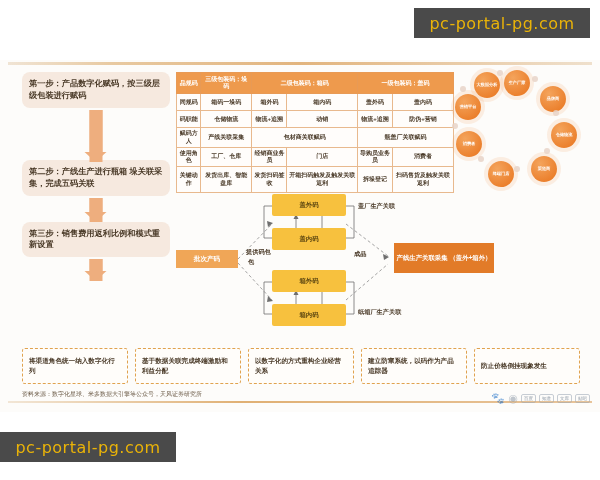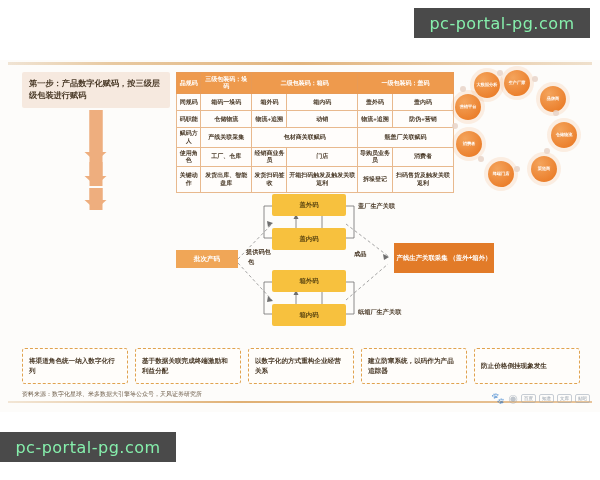--- a/index.html
+++ b/index.html
@@ -4,41 +4,41 @@
 <style>
   html,body{margin:0;padding:0;}
   body{
     width:600px;height:480px;overflow:hidden;position:relative;
     background:#ffffff;
     font-family:"Liberation Sans","DejaVu Sans",sans-serif;
     color:#3c3020;
   }
   
   .wm{
-    position:absolute;background:#4a4a4a;color:#86efac;
+    position:absolute;background:#4a4a4a;color:#eab308;
     font-family:"DejaVu Sans",sans-serif;letter-spacing:.5px;
     display:flex;align-items:center;justify-content:center;
   }
   #wm-top{right:10px;top:8px;width:176px;height:30px;font-size:16px;}
   #wm-bottom{left:0px;bottom:18px;width:176px;height:30px;font-size:16px;}
 
   
   #slide{
     position:absolute;left:0;top:60px;width:600px;height:352px;
     background:#fdfcfa;
   }
   #slide-top-rule{
     position:absolute;left:8px;top:2px;width:584px;height:3px;
     background:linear-gradient(90deg,#f0e4d4 0%,#e8c9a0 18%,#e2b47d 50%,#efe0cc 100%);
   }
 
   
   #steps{position:absolute;left:22px;top:12px;width:148px;}
   .step-box{
-    background:#f6e9df;border-radius:2px;
+    background:#f6e9df;border-radius:8px;
     padding:6px 7px;margin:0;
     font-size:8.2px;line-height:1.45;color:#4a3a28;font-weight:bold;
   }
   .arrow-wrap{height:26px;position:relative;}
   .arrow-wrap.tall{height:52px;}
   .arrow{
     position:absolute;left:50%;top:2px;transform:translateX(-50%);
     width:13px;background:#eeae7e;
   }
   .arrow .shaft{width:13px;background:#eeae7e;}
@@ -141,26 +141,29 @@
   <div id="slide-top-rule"></div>
 
   <div id="steps">
     <div class="step-box">第一步：产品数字化赋码，按三级层级包装进行赋码</div>
     <div class="arrow-wrap tall">
       <div class="arrow">
           <div class="shaft" style="height:42px"></div>
           <div class="head"></div>
         </div>
     </div>
+    <div class="step-box">第二步：产线生产进行瓶箱
+垛关联采集，完成五码关联</div>
     <div class="arrow-wrap">
       <div class="arrow">
           <div class="shaft" style="height:14px"></div>
           <div class="head"></div>
         </div>
     </div>
+    <div class="step-box">第三步：销售费用返利比例和模式重新设置</div>
     <div class="arrow-wrap">
       <div class="arrow">
           <div class="shaft" style="height:12px"></div>
           <div class="head"></div>
         </div>
     </div>
   </div>
 
   <table id="code-table">
     <thead>

